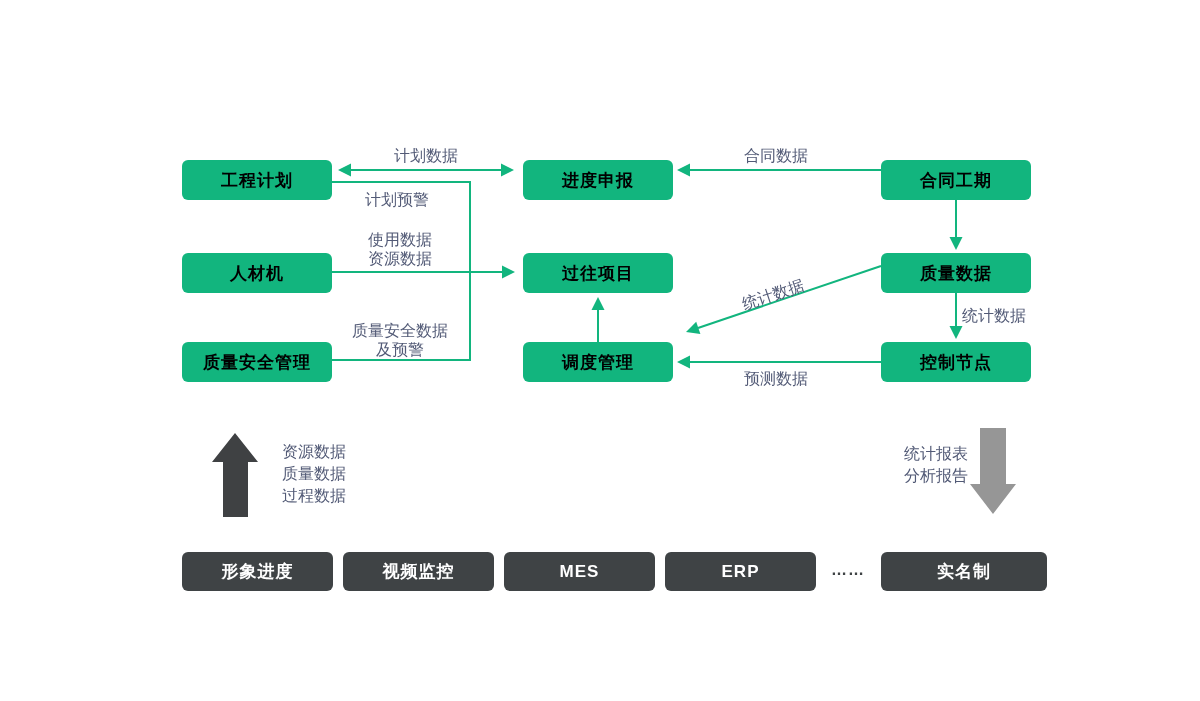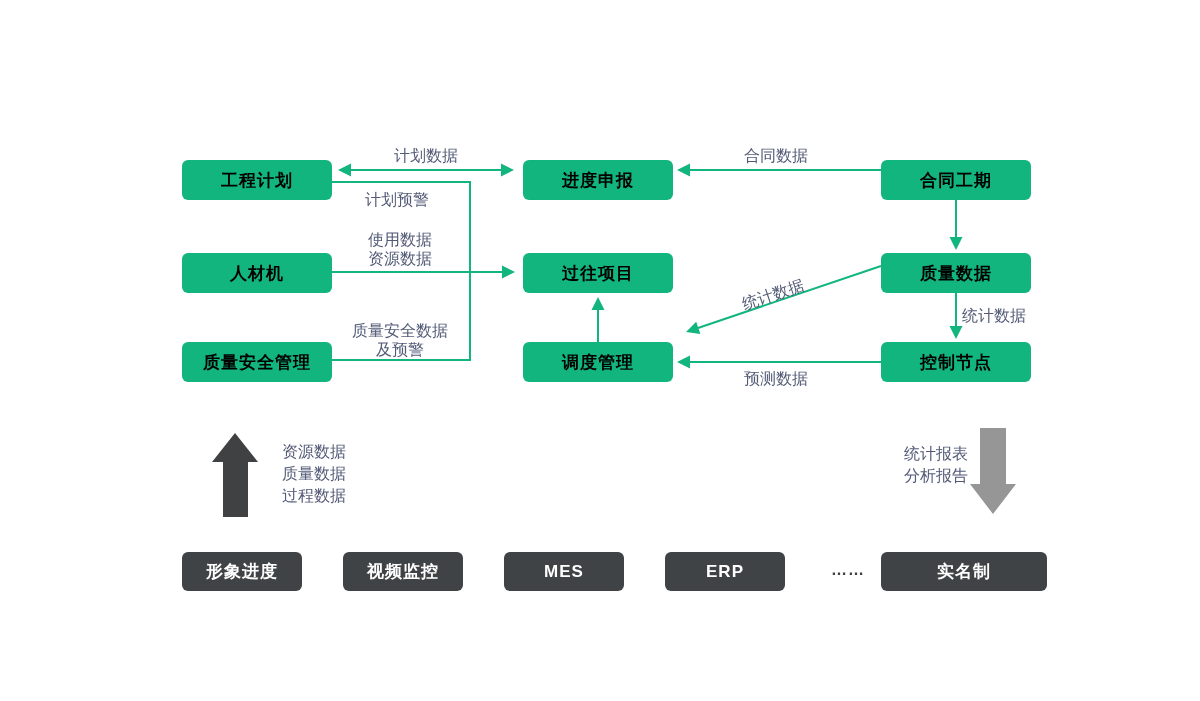--- a/index.html
+++ b/index.html
@@ -7,21 +7,21 @@
     position:relative;width:1200px;height:701px;background:#ffffff;overflow:hidden;
     font-family:"Liberation Sans","DejaVu Sans",sans-serif;
   }
   .overlay{position:absolute;left:0;top:0;width:1200px;height:701px;}
   .gbox{
     position:absolute;width:150px;height:40px;background:#12b57e;border-radius:6px;
     color:#000000;font-weight:bold;font-size:17px;letter-spacing:1px;
     display:flex;align-items:center;justify-content:center;
   }
   .dbox{
-    position:absolute;width:120px;height:39px;background:#3f4345;border-radius:6px;
+    position:absolute;width:151px;height:39px;background:#3f4345;border-radius:6px;
     color:#ffffff;font-weight:bold;font-size:17px;letter-spacing:1px;
     display:flex;align-items:center;justify-content:center;
   }
   .lbl{
     position:absolute;color:#525a76;font-size:16px;line-height:19px;white-space:nowrap;
   }
   .center{text-align:center;}
   .right{text-align:right;}
   .big{line-height:22px;}
   .dots{

